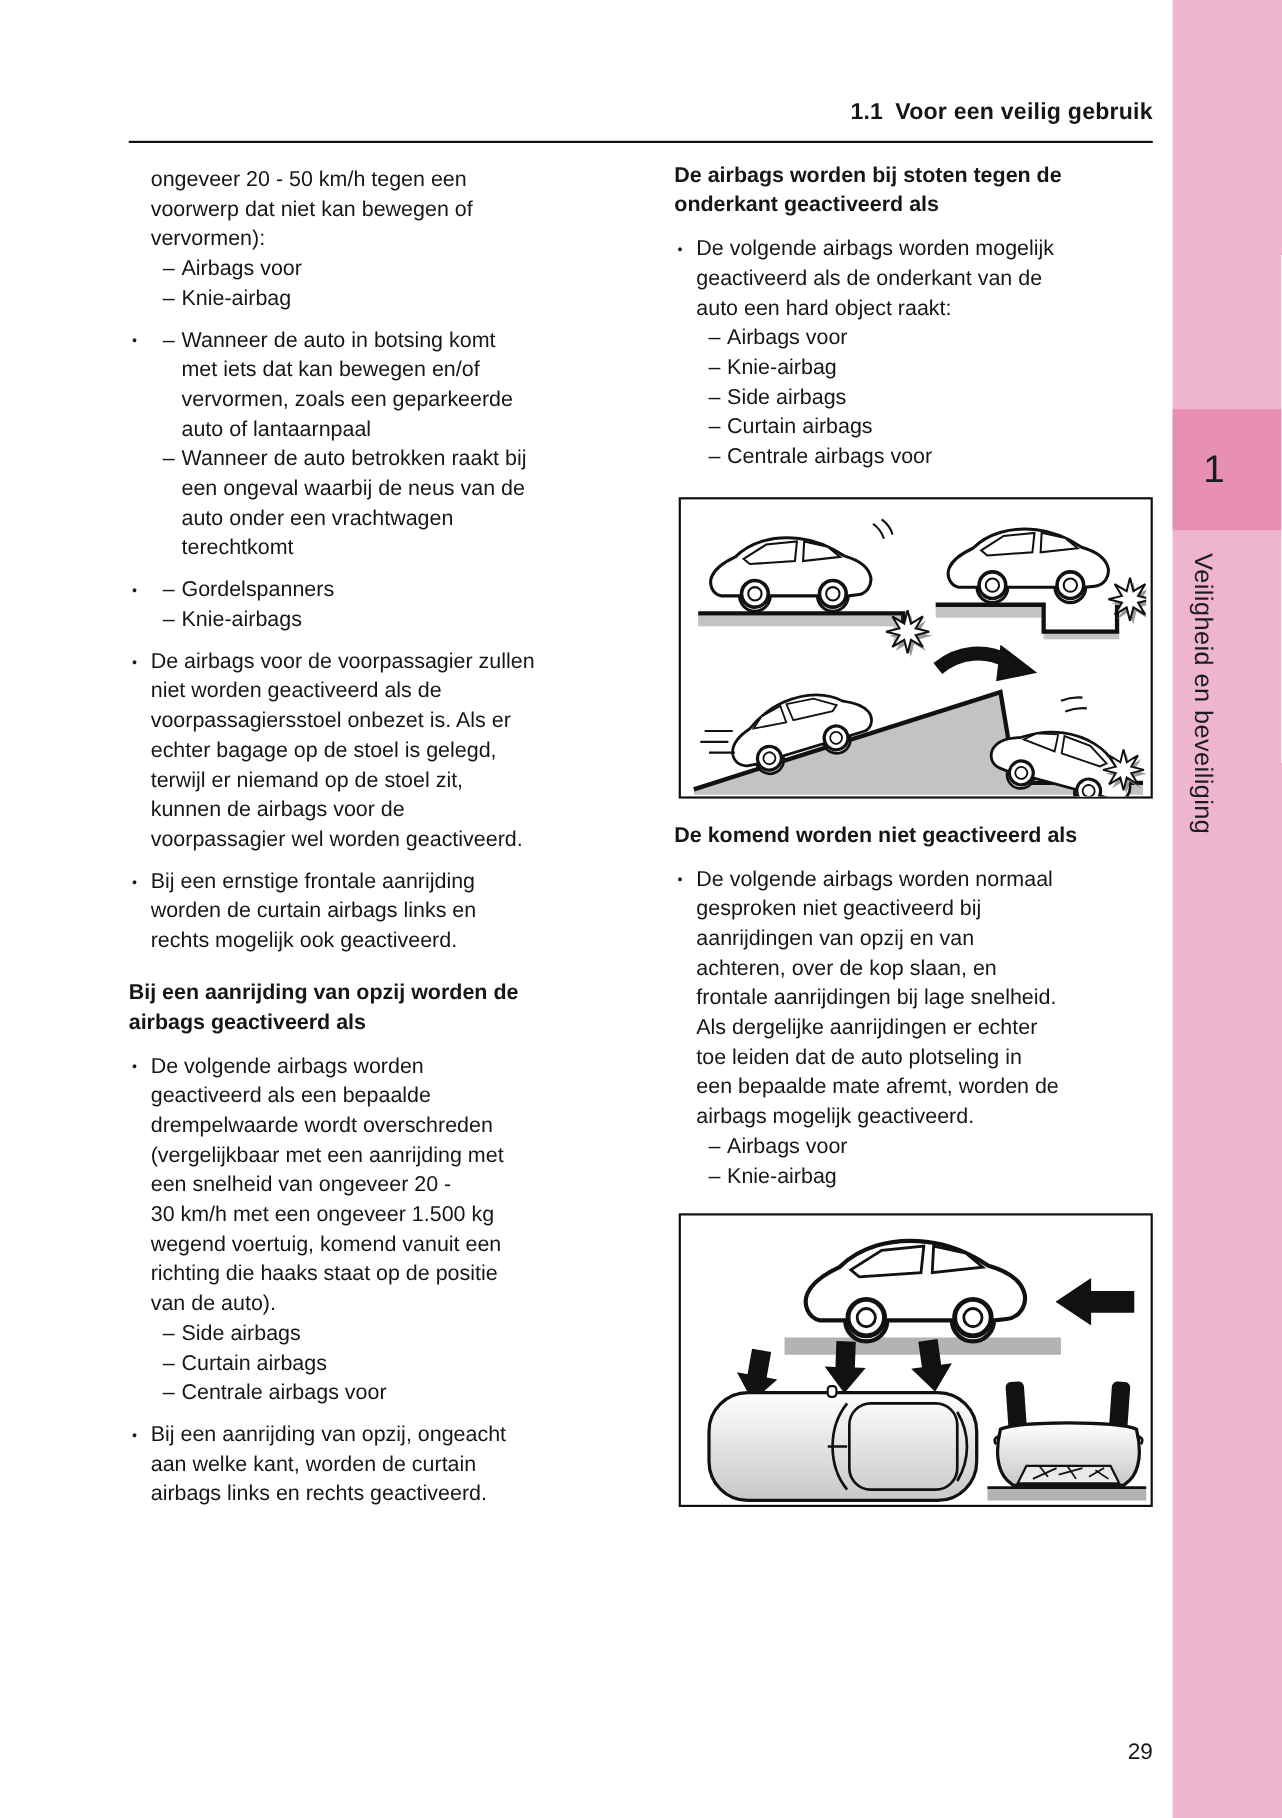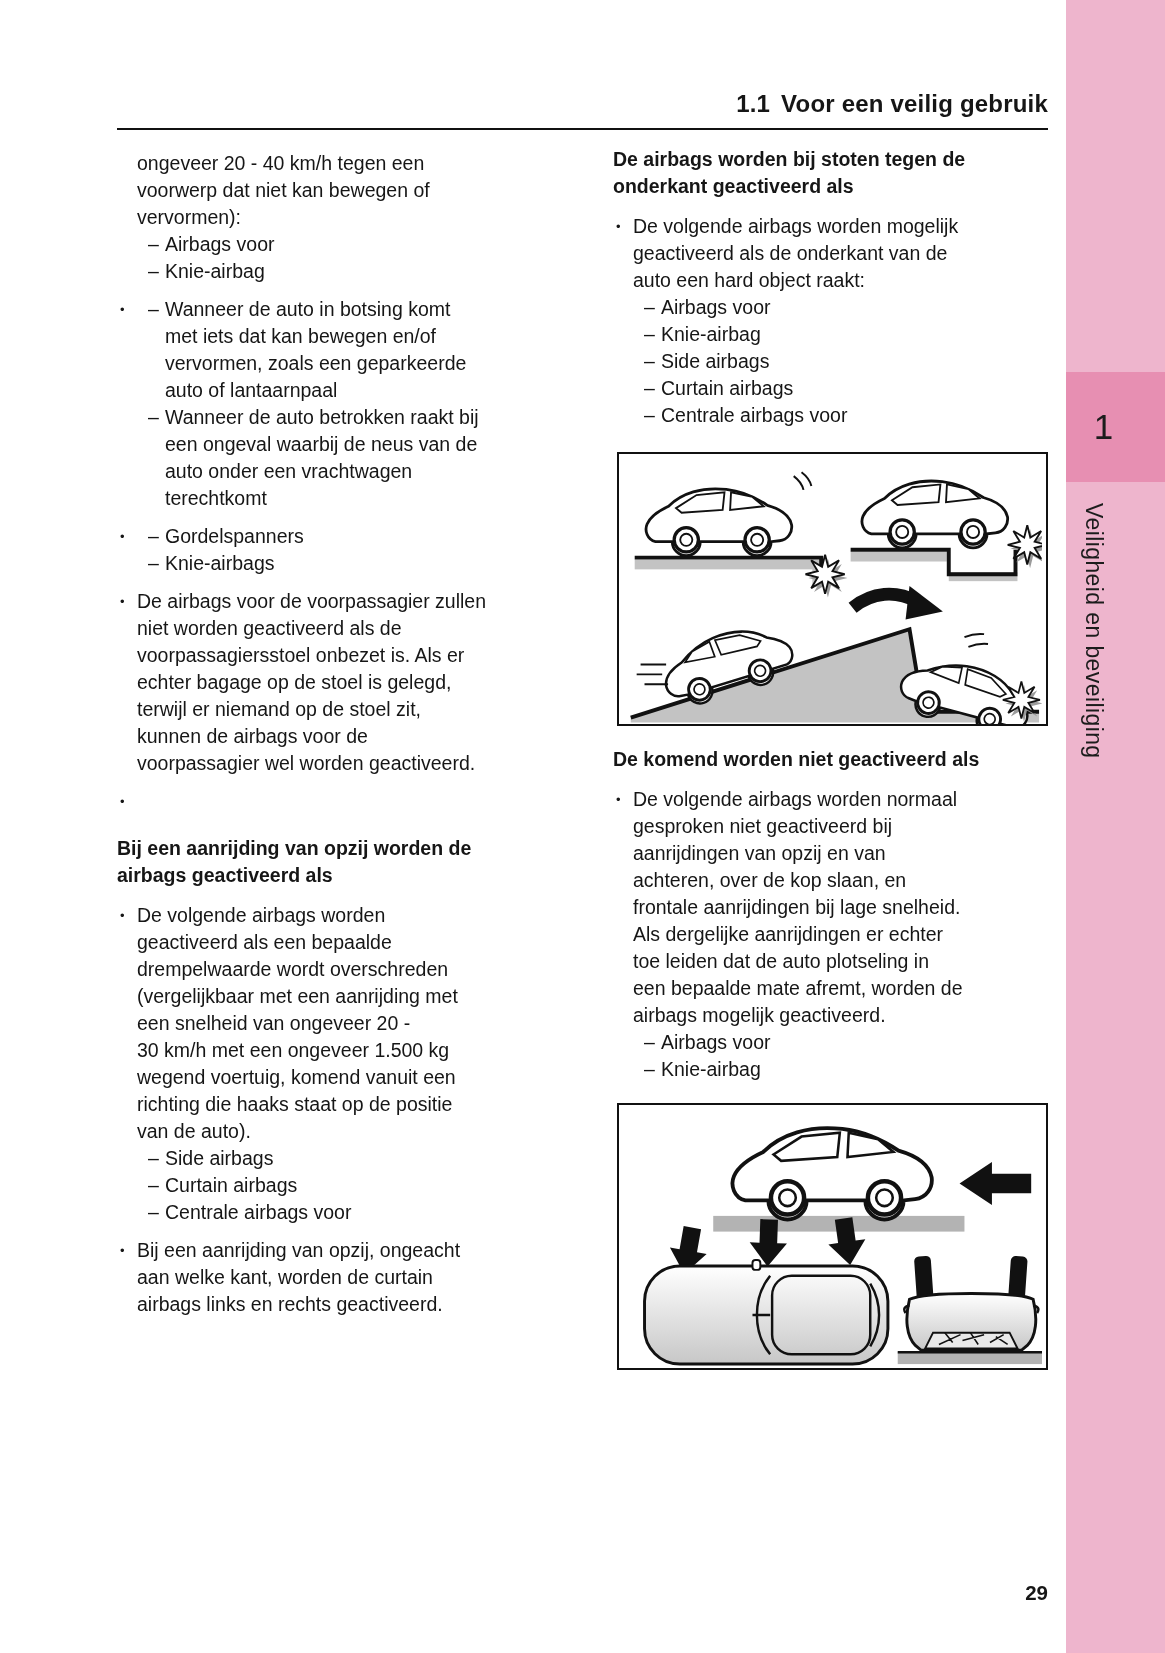--- a/index.html
+++ b/index.html
@@ -10,21 +10,21 @@
     --fig-gray2:#b3b3b3;
   }
   html,body{margin:0;padding:0;}
   body{
     width:1165px;height:1653px;position:relative;background:#ffffff;
     font-family:"Liberation Sans", sans-serif;color:var(--ink);
     overflow:hidden;
   }
   .page-header{
     position:absolute;left:117px;right:117px;top:90px;
-    text-align:right;font-weight:bold;font-size:24px;letter-spacing:.2px;
+    text-align:right;font-weight:bold;font-size:21px;letter-spacing:.2px;
     white-space:pre;
   }
   .page-header .sec{margin-right:11px;}
   .header-rule{
     position:absolute;left:117px;right:117px;top:128px;
     border-top:2px solid #111;
   }
   .col{position:absolute;font-size:19.5px;line-height:27px;}
   .col-left{left:117px;top:150px;width:480px;}
   .col-right{left:613px;top:146px;width:437px;}
@@ -53,34 +53,34 @@
     display:flex;align-items:center;justify-content:center;
   }
   .chapter-num{font-size:35px;color:#1c1c1c;transform:translateX(-12px);}
   .chapter-label{
     position:absolute;top:503px;left:14px;
     writing-mode:vertical-rl;
     font-size:23px;letter-spacing:.4px;color:#1c1c1c;
   }
   .page-number{
     position:absolute;right:117px;top:1581px;
-    font-weight:bold;font-size:20.5px;
+    font-weight:normal;font-size:20.5px;
   }
   .ln{stroke:#111;fill:none;}
 </style>
 </head>
 <body>
 
 <div class="page-header"><span class="sec">1.1</span><span>Voor een veilig gebruik</span></div>
 <div class="header-rule"></div>
 
 <div class="col col-left">
 
   <div class="block cont">
-    <div class="text">ongeveer 20 - 40 km/h tegen een
+    <div class="text">ongeveer 20 - 50 km/h tegen een
 voorwerp dat niet kan bewegen of
 vervormen):</div>
     <div class="dashes">
       <div class="dash-item">
           <span class="marker">–</span>
           <div class="text">Airbags voor</div>
         </div>
       <div class="dash-item">
           <span class="marker">–</span>
           <div class="text">Knie-airbag</div>
@@ -134,20 +134,25 @@
 voorpassagiersstoel onbezet is. Als er
 echter bagage op de stoel is gelegd,
 terwijl er niemand op de stoel zit,
 kunnen de airbags voor de
 voorpassagier wel worden geactiveerd.</div>
       </div>
   </div>
 
   <div class="block bullet-row">
     <span class="marker">•</span>
+    <div>
+        <div class="text">Bij een ernstige frontale aanrijding
+worden de curtain airbags links en
+rechts mogelijk ook geactiveerd.</div>
+      </div>
   </div>
 
   <div class="block heading text">Bij een aanrijding van opzij worden de
 airbags geactiveerd als</div>
 
   <div class="block bullet-row">
     <span class="marker">•</span>
     <div>
       <div class="text">De volgende airbags worden
 geactiveerd als een bepaalde

